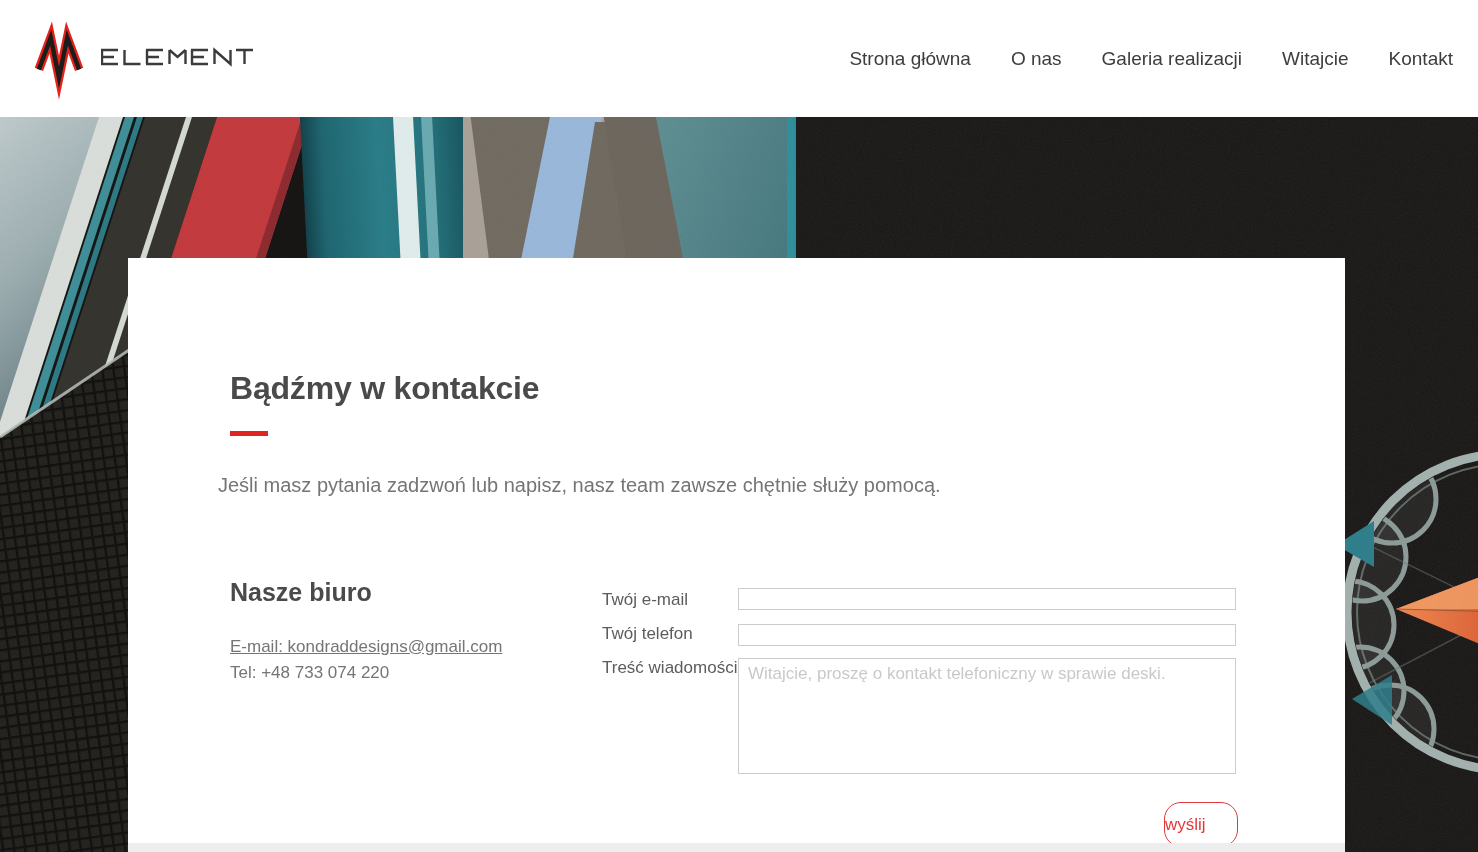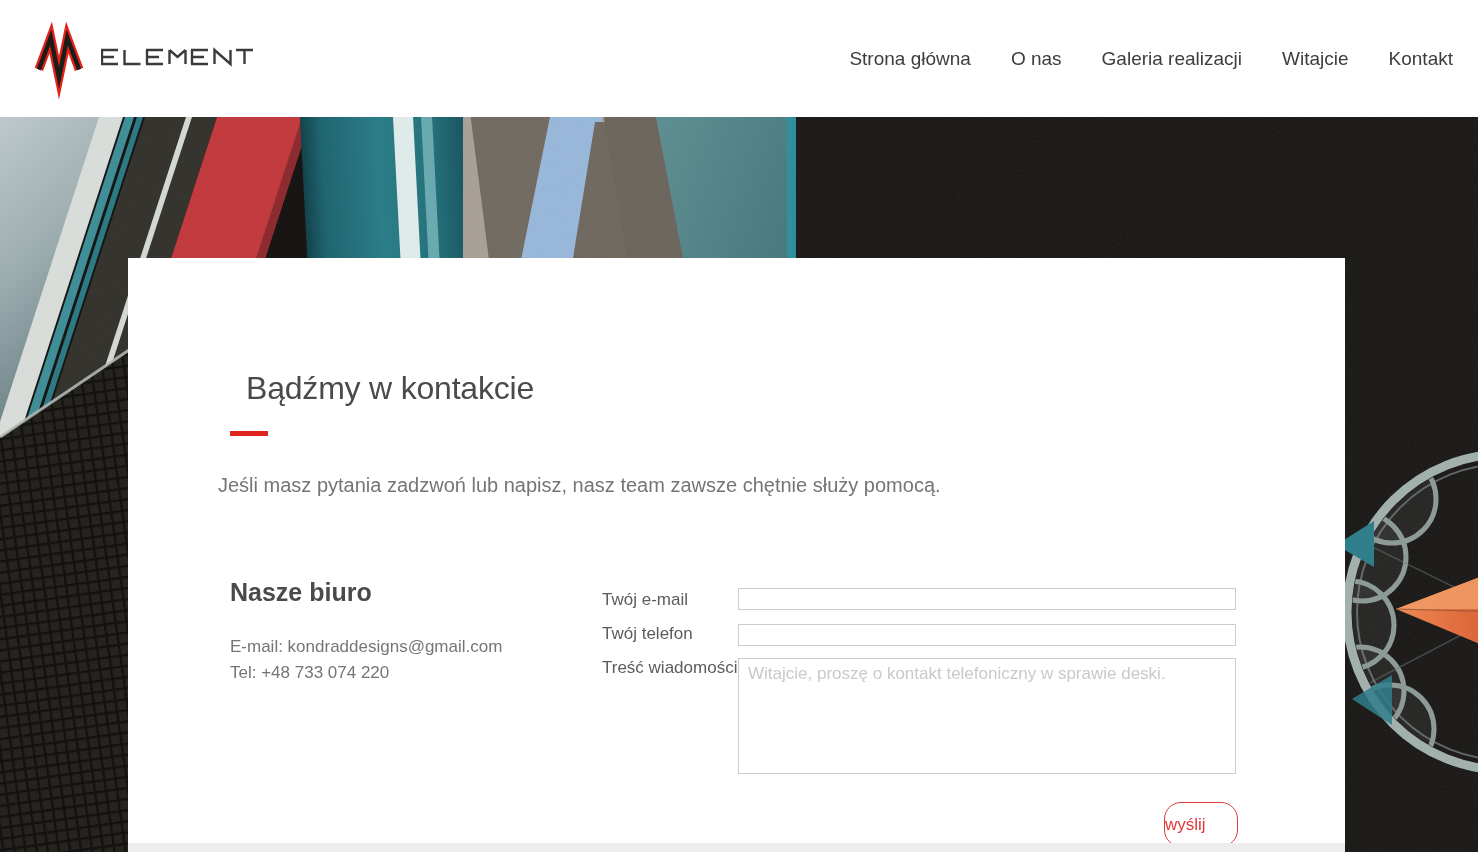--- a/index.html
+++ b/index.html
@@ -13,25 +13,25 @@
   .logo { display:flex; align-items:center; margin-left:33px; gap:16px; }
   .nav { display:flex; align-items:center; gap:40px; margin-right:25px; }
   .nav-item { font-size:19px; color:#3d3d3d; cursor:pointer; white-space:nowrap; font-weight:400; }
 
   
   .hero { position:absolute; top:117px; left:0; width:1478px; height:735px; z-index:0; }
   .hero svg { display:block; }
 
   
   .card { position:absolute; left:128px; top:258px; width:1217px; height:594px; background:#fff; z-index:2; }
-  .card-title { position:absolute; left:118px; top:112px; font-size:32px; font-weight:400; color:#4a4a4a; letter-spacing:-0.2px; }
+  .card-title { position:absolute; left:102px; top:112px; font-size:32px; font-weight:700; color:#4a4a4a; letter-spacing:-0.2px; }
   .red-rule { position:absolute; left:102px; top:173px; width:38px; height:5px; background:#e02420; }
   .intro { position:absolute; left:90px; top:216px; font-size:20px; color:#757575; }
   .office-title { position:absolute; left:102px; top:320px; font-size:25px; font-weight:700; color:#4a4a4a; }
-  .office-email { position:absolute; left:102px; top:379px; font-size:17px; color:#757575; }
+  .office-email { position:absolute; left:102px; top:379px; font-size:17px; color:#757575;text-decoration:underline; }
   .office-tel   { position:absolute; left:102px; top:405px; font-size:17px; color:#757575; }
 
   .form-label { position:absolute; left:474px; font-size:17px; color:#5c5c5c; white-space:nowrap; }
   .lbl-email { top:332px; } .lbl-phone { top:366px; } .lbl-msg { top:400px; }
   .form-input { position:absolute; left:610px; width:498px; height:22px; border:1px solid #ccc; background:#fff;
                 font-size:15px; color:#444; padding:0 6px; outline:none; font-family:inherit; }
   .inp-email { top:330px; } .inp-phone { top:366px; }
   .form-textarea { position:absolute; left:610px; top:400px; width:498px; height:116px; border:1px solid #ccc;
                    background:#fff; font-size:17px; color:#444; padding:5px 9px; outline:none; resize:none;
                    font-family:inherit; overflow:hidden; }

